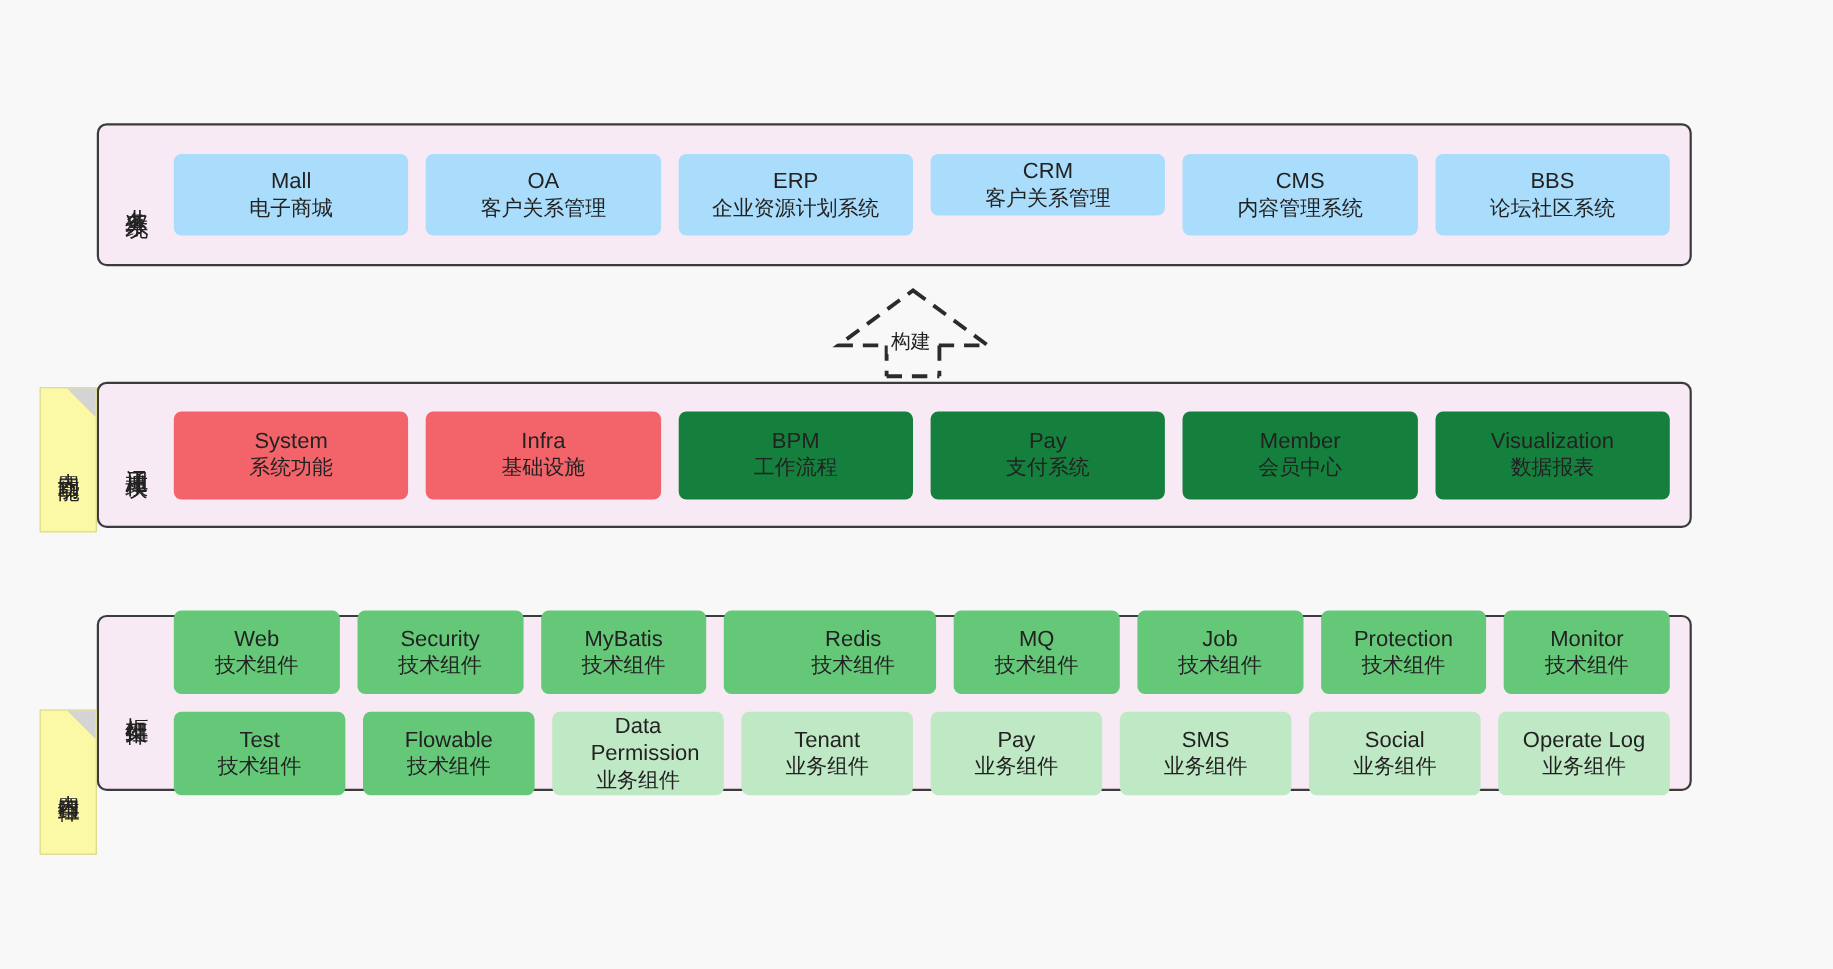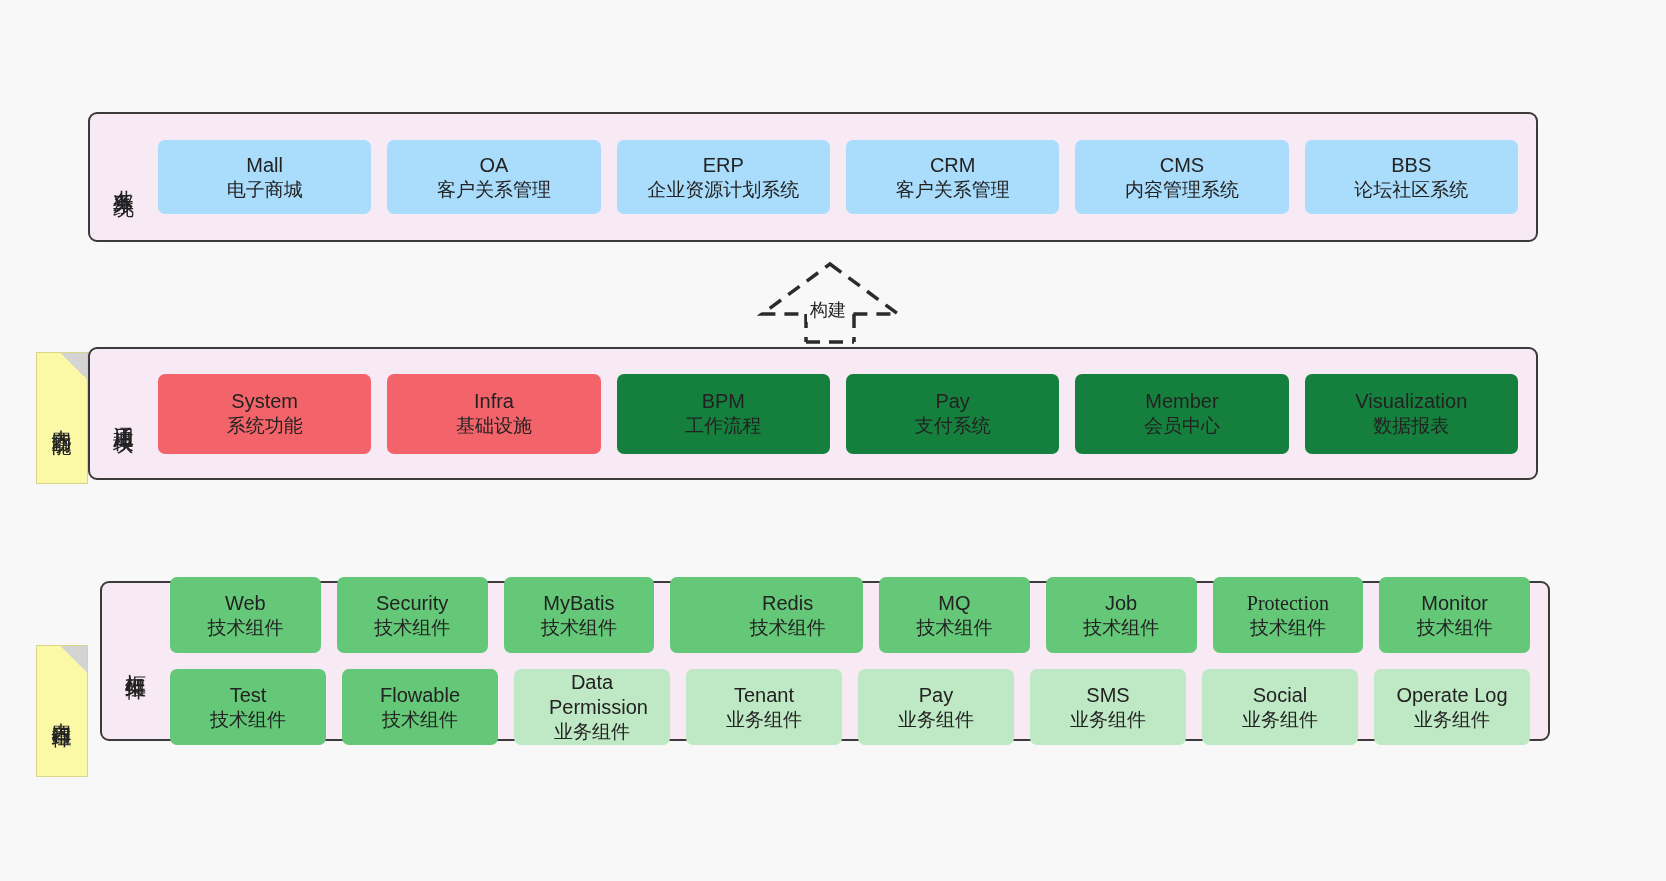--- a/index.html
+++ b/index.html
@@ -125,21 +125,21 @@
           <span class="t2">电子商城</span>
         </div>
         <div class="cell c-blue" style="height:74px;">
           <span class="t1">OA</span>
           <span class="t2">客户关系管理</span>
         </div>
         <div class="cell c-blue" style="height:74px;">
           <span class="t1">ERP</span>
           <span class="t2">企业资源计划系统</span>
         </div>
-        <div class="cell c-blue" style="height:74px;">
+        <div class="cell c-blue" style="height:56px;">
           <span class="t1">CRM</span>
           <span class="t2">客户关系管理</span>
         </div>
         <div class="cell c-blue" style="height:74px;">
           <span class="t1">CMS</span>
           <span class="t2">内容管理系统</span>
         </div>
         <div class="cell c-blue" style="height:74px;">
           <span class="t1">BBS</span>
           <span class="t2">论坛社区系统</span>
@@ -187,21 +187,21 @@
       </div>
     </div>
   </div>
 
   <div class="note" style="left:36px; top:352px; width:52px; height:132px;">
     <span class="fold"></span>
     <span>内置功能</span>
   </div>
 
 
-  <div class="layer" id="layer-framework" style="left:88px; top:581px; width:1450px; height:160px;margin-left:12px;">
+  <div class="layer" id="layer-framework" style="left:88px; top:559px; width:1450px; height:160px;">
     <div class="layer-title">框架组件</div>
     <div class="layer-body">
 
       <div class="row">
         <div class="cell c-green" style="height:76px;">
           <span class="t1">Web</span>
           <span class="t2">技术组件</span>
         </div>
         <div class="cell c-green" style="height:76px;">
           <span class="t1">Security</span>
@@ -216,21 +216,21 @@
           <span class="t2">技术组件</span>
         </div>
         <div class="cell c-green" style="height:76px;">
           <span class="t1">MQ</span>
           <span class="t2">技术组件</span>
         </div>
         <div class="cell c-green" style="height:76px;">
           <span class="t1">Job</span>
           <span class="t2">技术组件</span>
         </div>
-        <div class="cell c-green" style="height:76px;font-family:Liberation Serif, serif;">
+        <div class="cell c-green" style="height:76px;">
           <span class="t1">Protection</span>
           <span class="t2">技术组件</span>
         </div>
         <div class="cell c-green" style="height:76px;">
           <span class="t1">Monitor</span>
           <span class="t2">技术组件</span>
         </div>
       </div>
 
       <div class="row">

